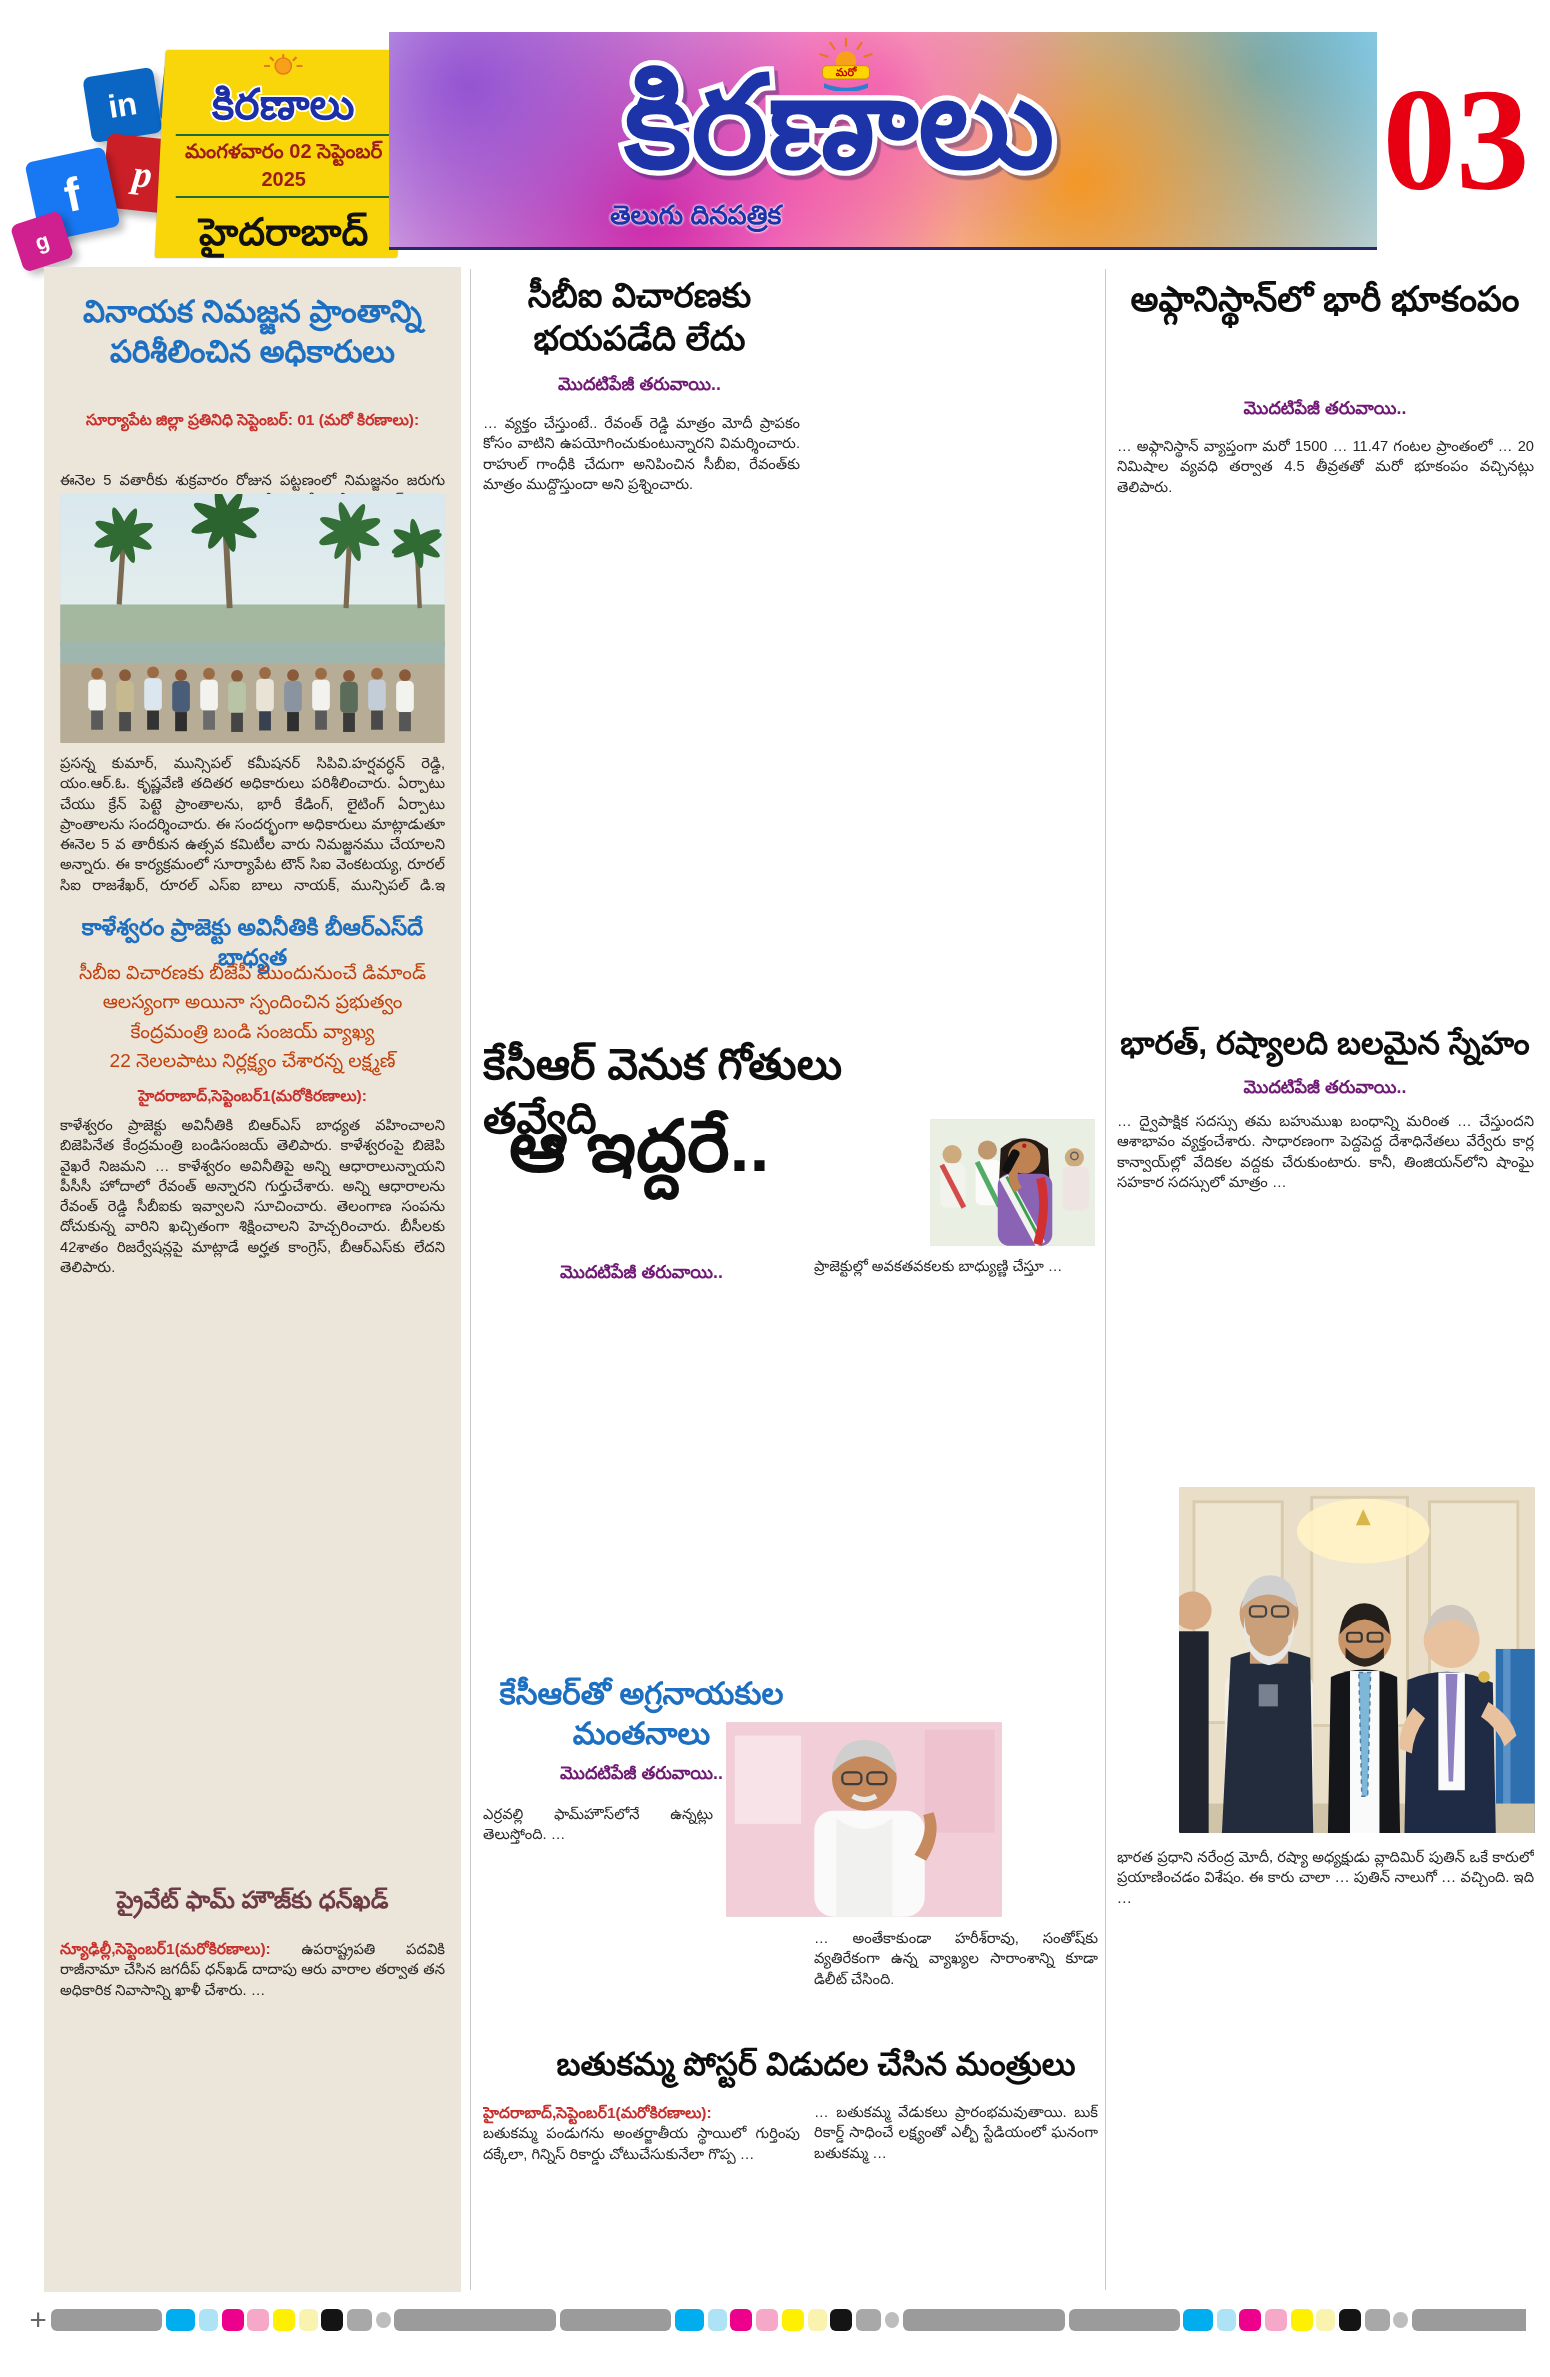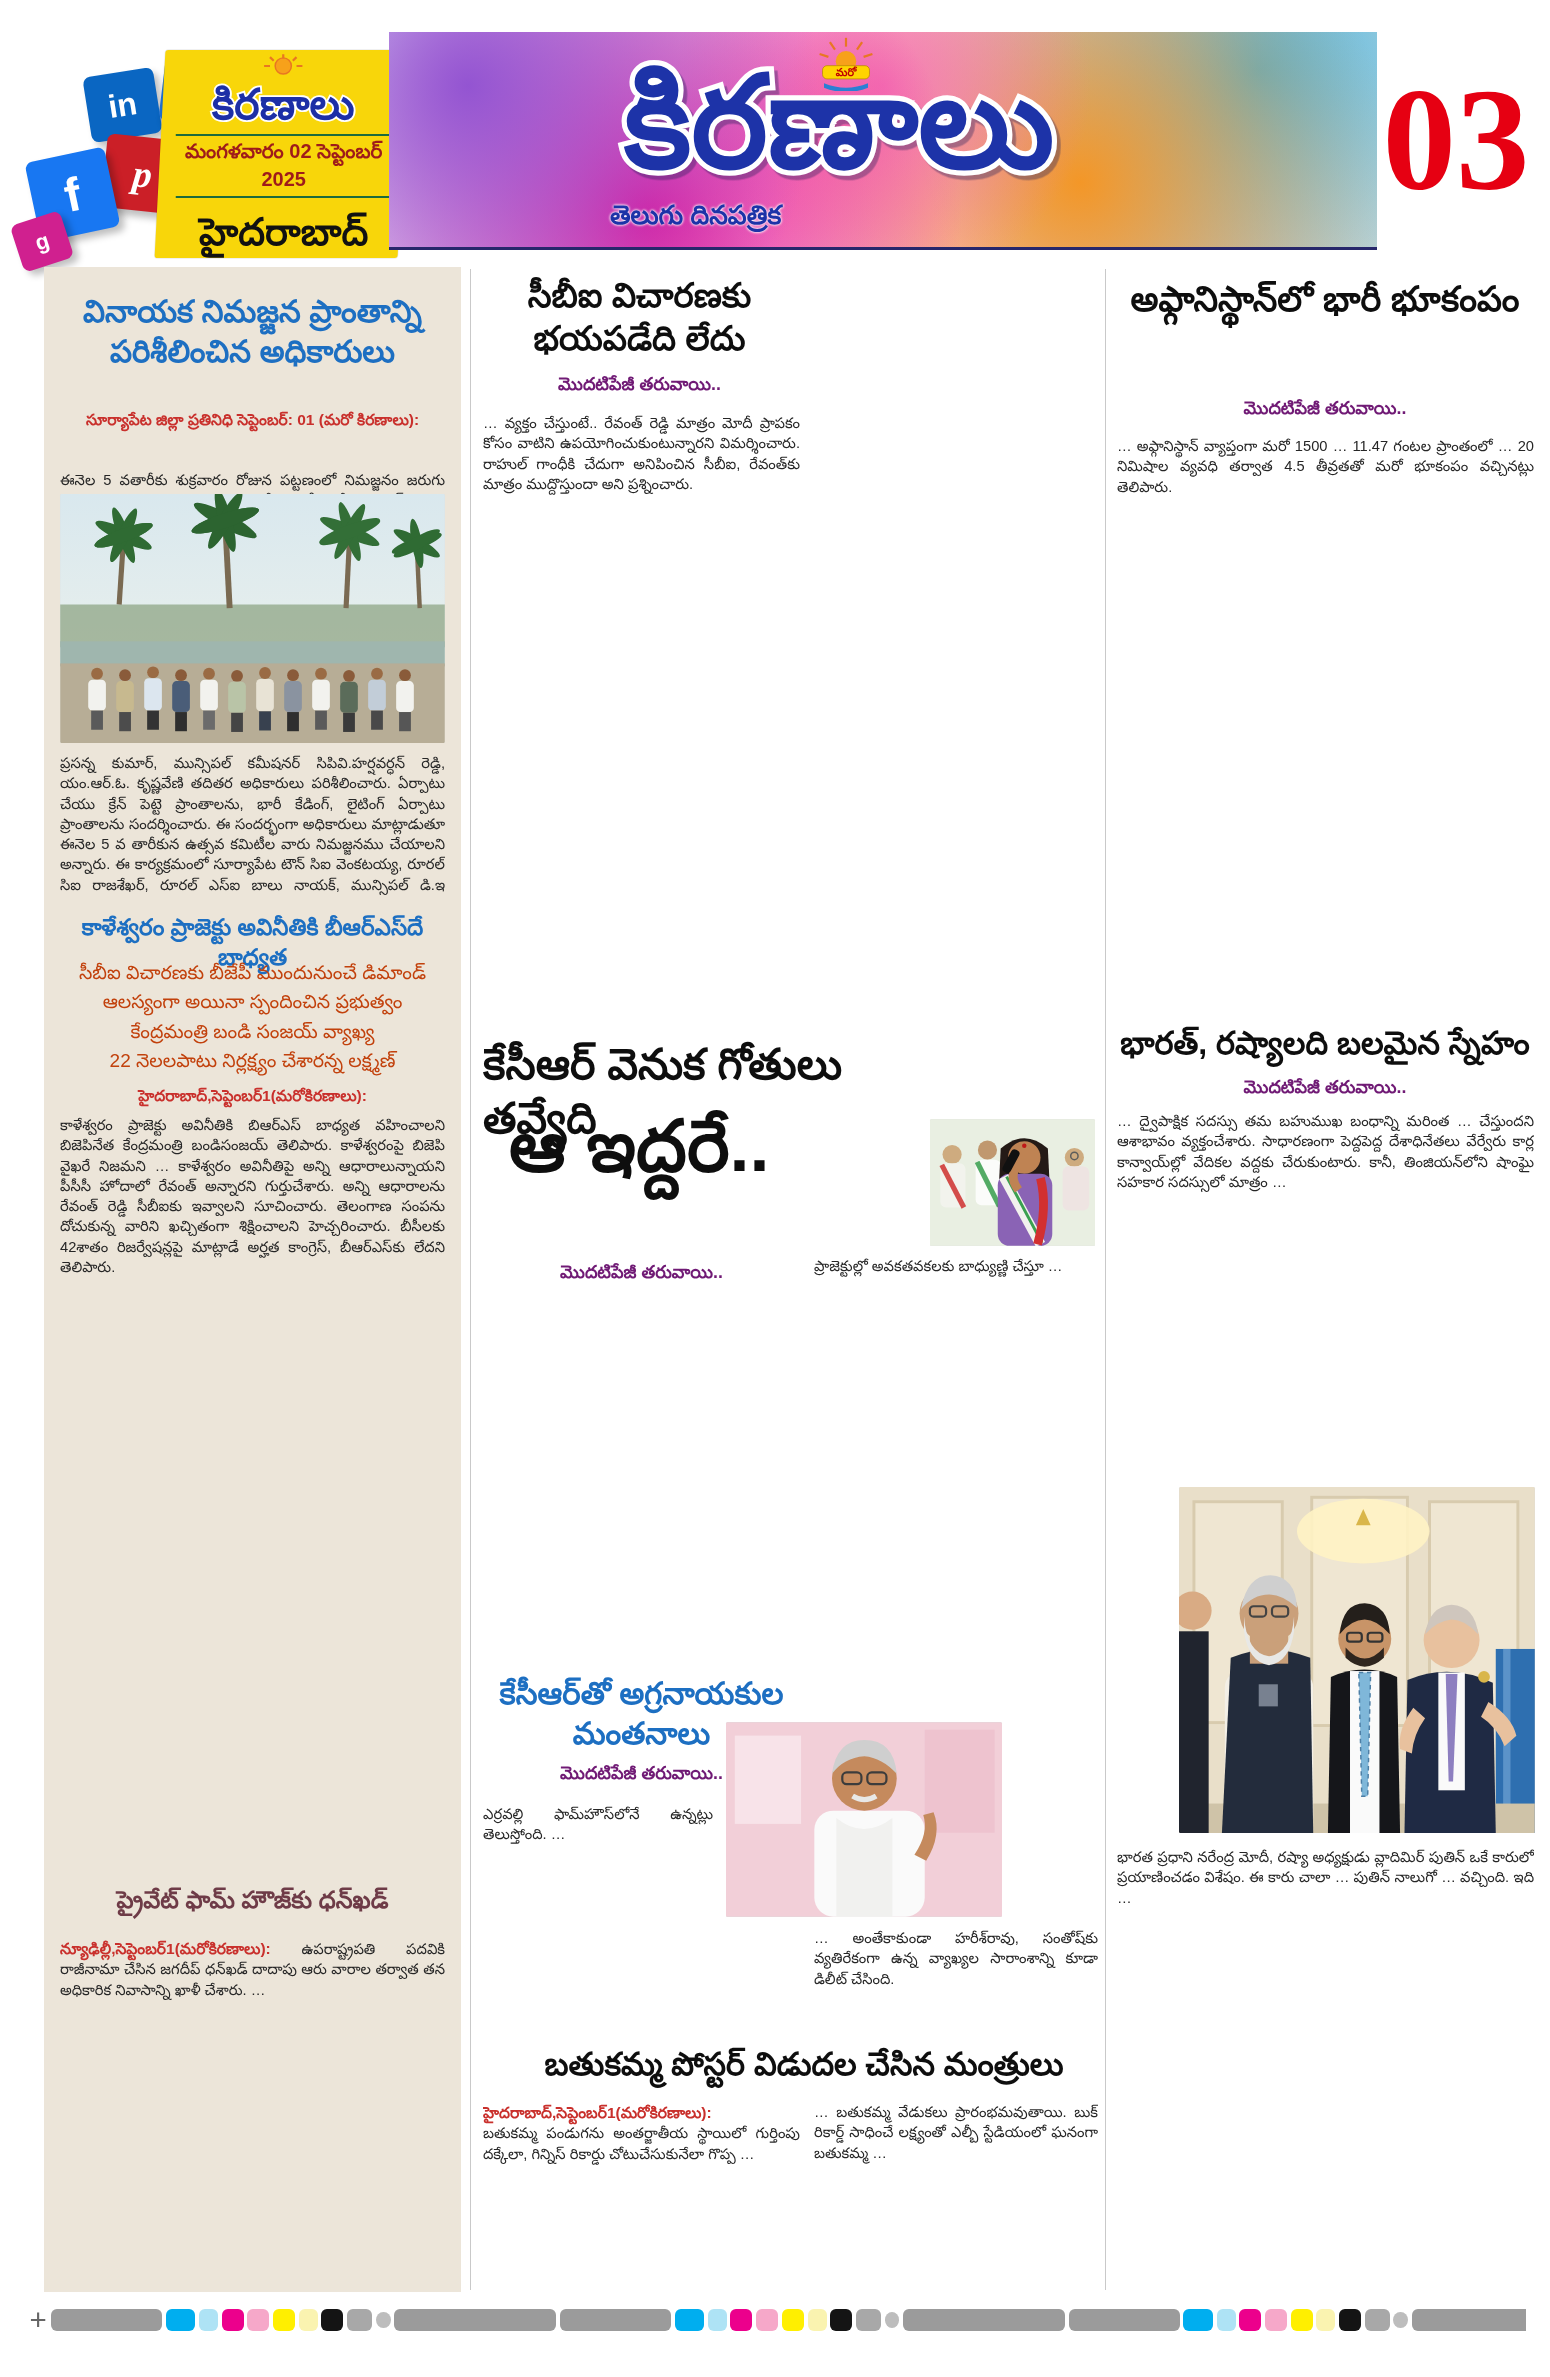--- a/index.html
+++ b/index.html
@@ -340,21 +340,21 @@
         <rect x="192" y="68" width="26" height="16" rx="6" fill="none" stroke="#3c3c3c" stroke-width="3"></rect>
         <path d="M172 100 Q188 110 204 100" stroke="#e8e8e6" stroke-width="7" fill="none"></path>
         <path d="M256 180 Q276 150 268 126 L282 122 Q294 152 272 188 Z" fill="#c58a5d"></path>
       </g>
     </svg>
   </div>
 
   <div class="abs body-text" style="left:483px;top:1804px;width:230px;height:221px;">ఎర్రవల్లి ఫామ్‌హౌస్‌లోనే ఉన్నట్లు తెలుస్తోంది. …</div>
   <div class="abs body-text" style="left:814px;top:1928px;width:284px;height:103px;">… అంతేకాకుండా హరీశ్‌రావు, సంతోష్‌కు వ్యతిరేకంగా ఉన్న వ్యాఖ్యల సారాంశాన్ని కూడా డిలీట్ చేసింది.</div>
 
-  <div class="abs hl-black" style="left:509px;top:2044px;width:590px;font-size:32px;">బతుకమ్మ పోస్టర్ విడుదల చేసిన మంత్రులు</div>
+  <div class="abs hl-black" style="left:521px;top:2044px;width:590px;font-size:32px;">బతుకమ్మ పోస్టర్ విడుదల చేసిన మంత్రులు</div>
   <div class="abs body-text" style="left:483px;top:2102px;width:317px;height:184px;">
     <span class="dateline">హైదరాబాద్,సెప్టెంబర్1(మరోకిరణాలు):</span><br>
     <span>బతుకమ్మ పండుగను అంతర్జాతీయ స్థాయిలో గుర్తింపు దక్కేలా, గిన్నిస్ రికార్డు చోటుచేసుకునేలా గొప్ప …</span>
   </div>
   <div class="abs hl-black" style="left:1114px;top:277px;width:422px;font-size:35px;">అఫ్గానిస్థాన్‌లో భారీ భూకంపం</div>
 
   <div class="abs body-text" style="left:814px;top:2102px;width:284px;height:184px;">… బతుకమ్మ వేడుకలు ప్రారంభమవుతాయి. బుక్ రికార్డ్ సాధించే లక్ష్యంతో ఎల్బీ స్టేడియంలో ఘనంగా బతుకమ్మ …</div>
   <div class="abs continued" style="left:1114px;top:398px;width:422px;">మొదటిపేజీ తరువాయి..</div>
   <div class="abs body-text" style="left:1117px;top:436px;width:417px;height:567px;">… అఫ్గానిస్థాన్ వ్యాప్తంగా మరో 1500 … 11.47 గంటల ప్రాంతంలో … 20 నిమిషాల వ్యవధి తర్వాత 4.5 తీవ్రతతో మరో భూకంపం వచ్చినట్లు తెలిపారు.</div>
 
@@ -409,21 +409,21 @@
         <path d="M362 254 L378 254 L372 400 L366 400 Z" fill="#8d7fc0"></path>
         <circle cx="370" cy="208" r="38" fill="#e8c19e"></circle>
         <path d="M334 200 Q340 162 370 160 Q402 162 406 200 Q388 180 370 180 Q350 182 334 200 Z" fill="#cfc6bd"></path>
         <path d="M318 300 Q296 330 300 356 L316 362 Q318 336 334 314 Z" fill="#e8c19e"></path>
         <path d="M420 292 Q452 312 458 338 L442 352 Q432 326 410 312 Z" fill="#e8c19e"></path>
         <circle cx="414" cy="258" r="8" fill="#d9b64a"></circle>
       </g>
     </svg>
   </div>
 
-  <div class="abs body-text" style="left:1117px;top:1847px;width:417px;height:439px;">భారత ప్రధాని నరేంద్ర మోదీ, రష్యా అధ్యక్షుడు వ్లాదిమిర్ పుతిన్ ఒకే కారులో ప్రయాణించడం విశేషం. ఈ కారు చాలా … పుతిన్ నాలుగో … వచ్చింది. ఇది …</div>
+  <div class="abs body-text" style="left:1117px;top:1847px;width:417px;height:439px;font-family:Liberation Serif, serif;">భారత ప్రధాని నరేంద్ర మోదీ, రష్యా అధ్యక్షుడు వ్లాదిమిర్ పుతిన్ ఒకే కారులో ప్రయాణించడం విశేషం. ఈ కారు చాలా … పుతిన్ నాలుగో … వచ్చింది. ఇది …</div>
 
   <div class="abs" style="left:29.5px;top:2305px;width:1496px;height:29.5px;display:flex;align-items:center;gap:4.4px;">
     <div style="font-size:29.5px;color:#666;line-height:1;font-weight:300;">+</div>
     <div style="display:flex;align-items:center;gap:3.7px;height:25px;overflow:hidden;flex:1;">
         <div style="background: rgb(155, 155, 155); width: 111px; height: 22px; border-radius: 5.9px; flex: 0 0 auto;"></div>
         <div style="background: rgb(0, 174, 239); width: 29.5px; height: 22px; border-radius: 5.9px; flex: 0 0 auto;"></div>
         <div style="background: rgb(174, 227, 245); width: 19px; height: 22px; border-radius: 5.9px; flex: 0 0 auto;"></div>
         <div style="background: rgb(236, 0, 140); width: 22px; height: 22px; border-radius: 5.9px; flex: 0 0 auto;"></div>
         <div style="background: rgb(246, 168, 201); width: 22px; height: 22px; border-radius: 5.9px; flex: 0 0 auto;"></div>
         <div style="background: rgb(255, 239, 0); width: 22px; height: 22px; border-radius: 5.9px; flex: 0 0 auto;"></div>

